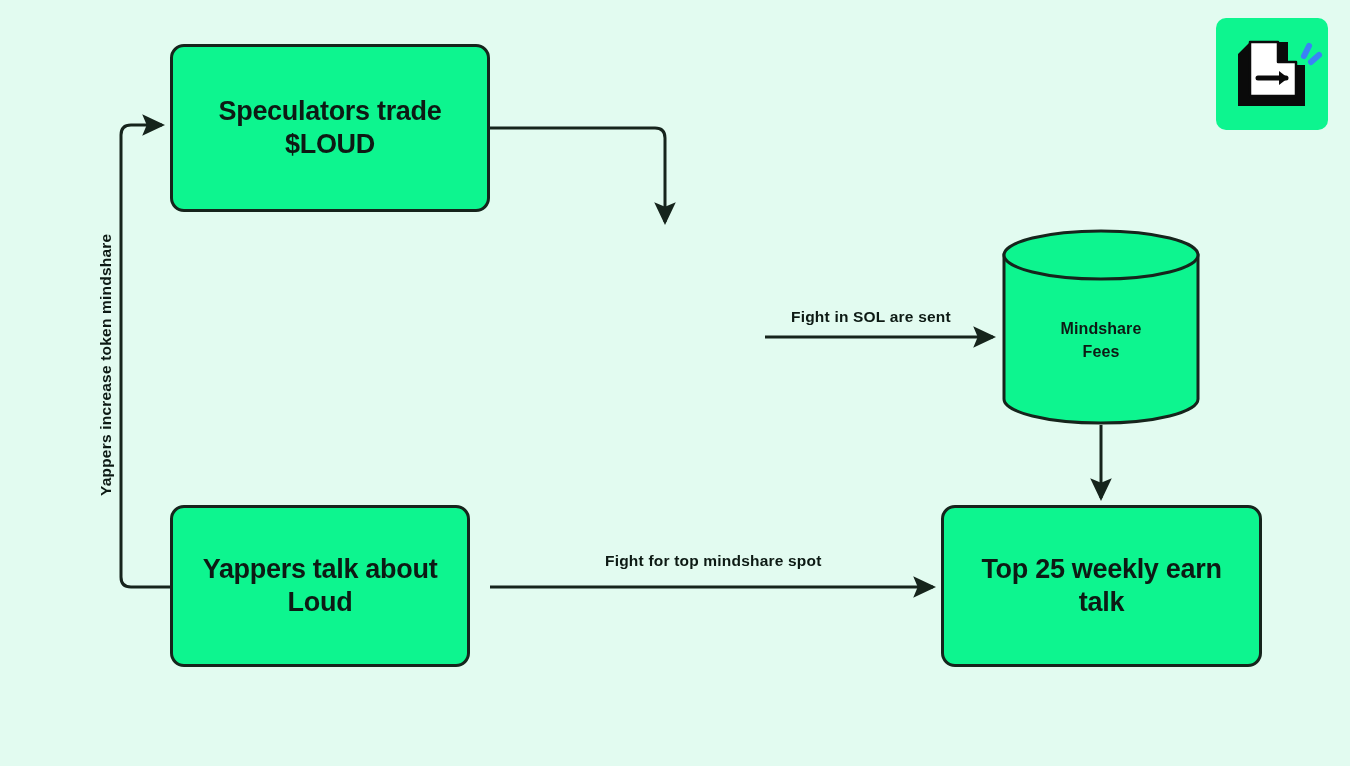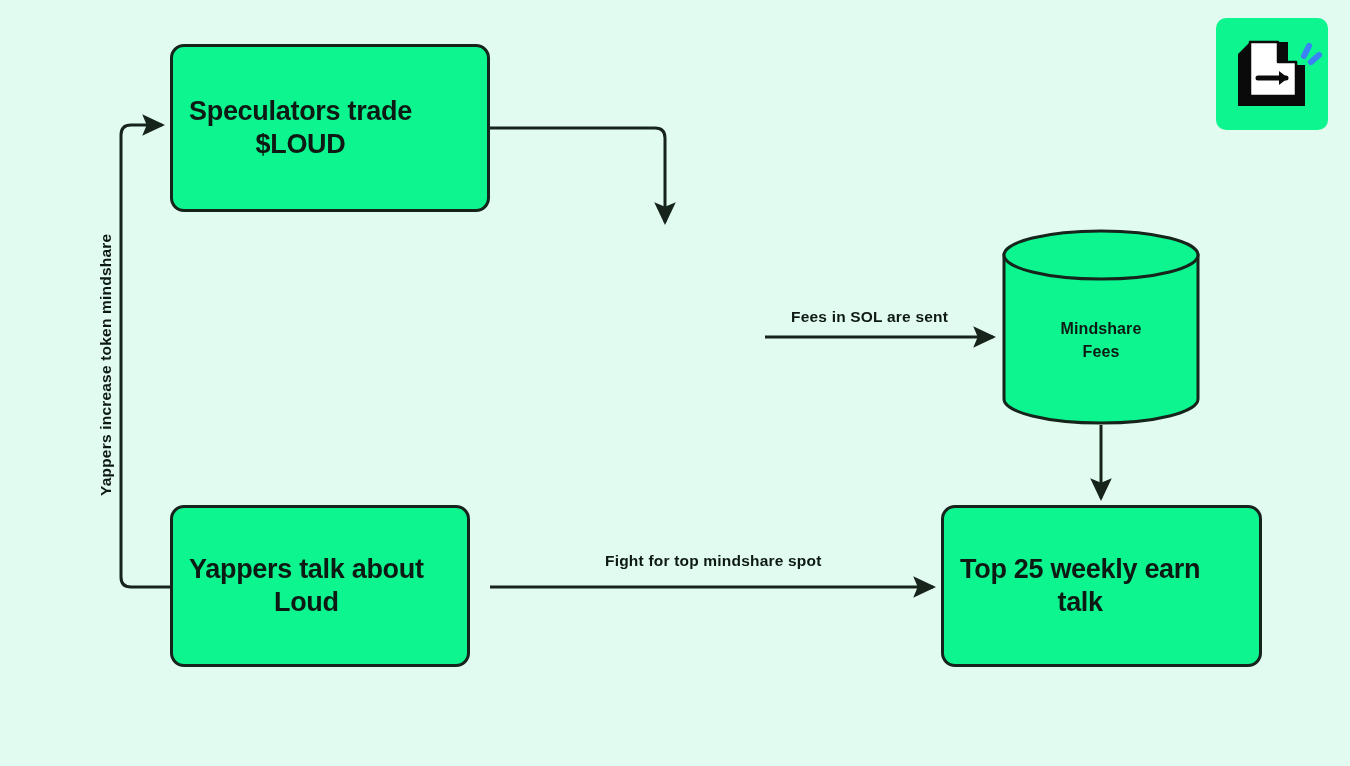--- a/index.html
+++ b/index.html
@@ -29,21 +29,21 @@
   }
 
   
   .node-box {
     position: absolute;
     background: #0df58f;
     border: 3px solid #16241c;
     border-radius: 14px;
     display: flex;
     align-items: center;
-    justify-content: flex-start;
+    justify-content: center;
     text-align: center;
     box-sizing: border-box;
     color: #0d1a14;
     font-weight: 700;
     font-size: 27px;
     line-height: 1.24;
     letter-spacing: -0.3px;
     padding: 9px 16px;
   }
   #box-speculators { left: 170px;  top: 44px;  width: 320px; height: 168px; }
@@ -154,21 +154,21 @@
       <path d="M3,26 L3,170 A97,24 0 0 0 197,170 L197,26 Z" fill="#0df58f" stroke="#16241c" stroke-width="3"></path>
       <ellipse cx="100" cy="26" rx="97" ry="24" fill="#0df58f" stroke="#16241c" stroke-width="3"></ellipse>
     </svg>
     <div class="cyl-label">
       <span>Mindshare</span>
       <br>
       <span>Fees</span>
     </div>
   </div>
 
-  <div class="edge-label" id="label-fees">Fees in SOL are sent</div>
+  <div class="edge-label" id="label-fees">Fight in SOL are sent</div>
 
   <div class="edge-label" id="label-fight">Fight for top mindshare spot</div>
 
   <div class="edge-label" id="label-vertical">Yappers increase token mindshare</div>
 
   <div id="logo">
     <svg width="112" height="112" viewBox="0 0 112 112">
 
       <path d="M22,36 L34,24 L72,24 L72,47 L89,47 L89,88 L22,88 Z" fill="#0a0a0a"></path>
 

